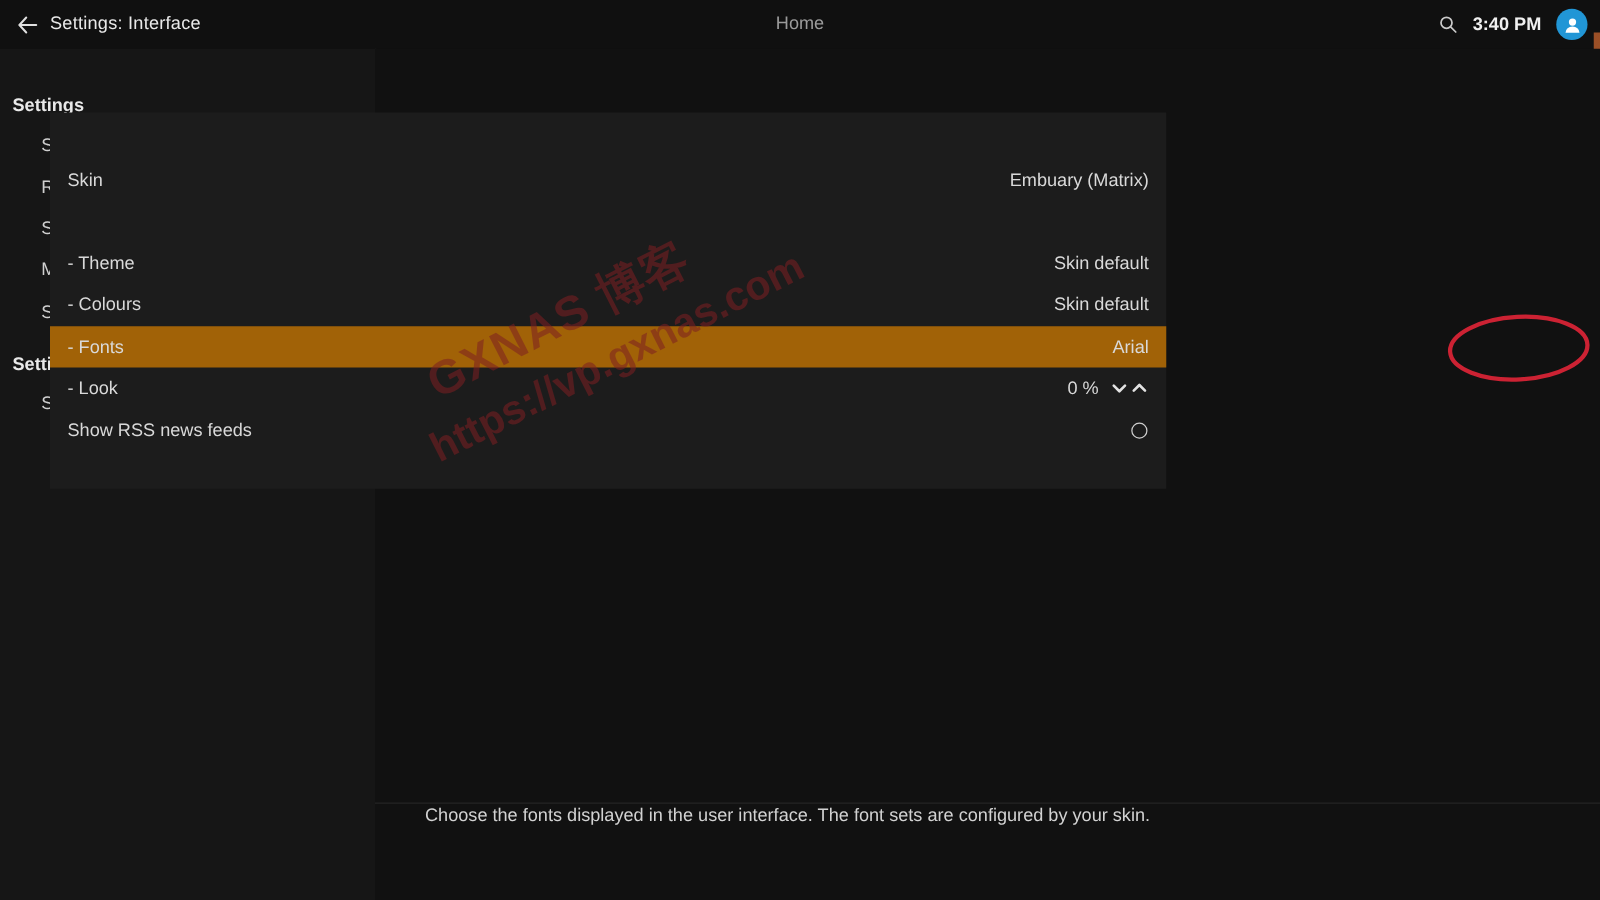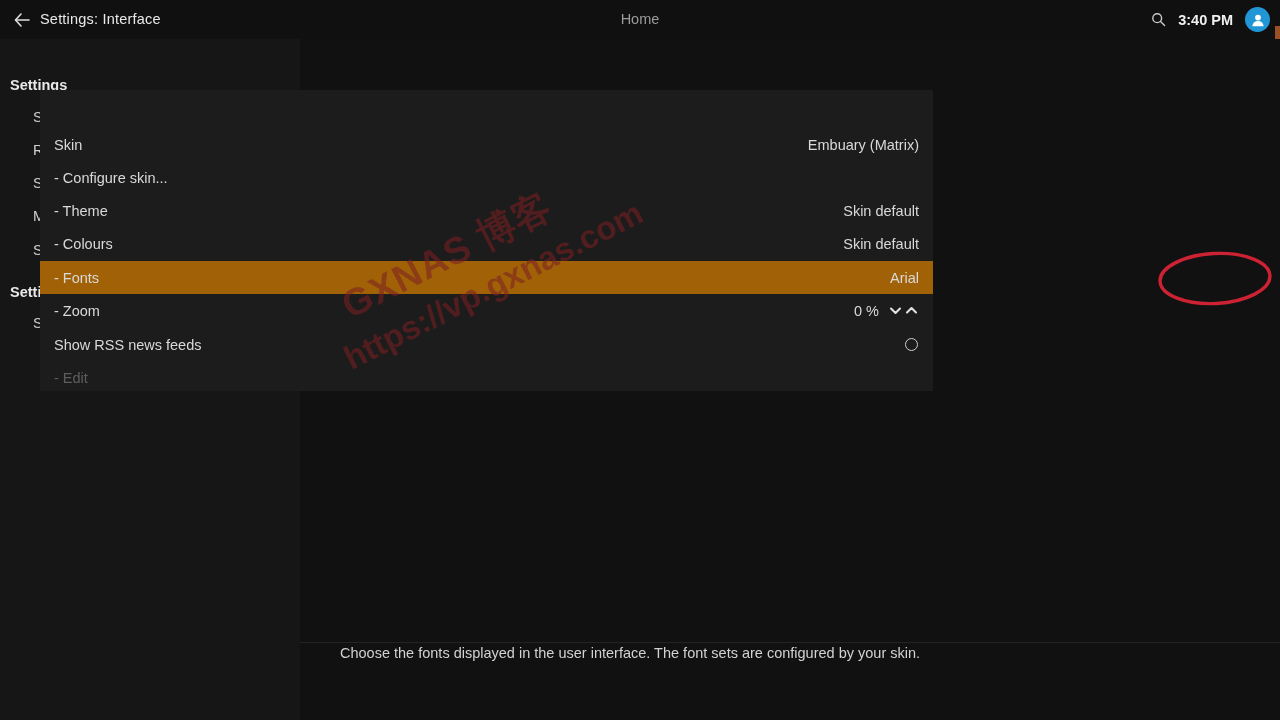--- a/index.html
+++ b/index.html
@@ -297,62 +297,56 @@
 
 <div class="section-title">Look and feel</div>
 
 <div class="list-panel">
 
   <div class="row" style="top:38px">
     <span class="row-label">Skin</span>
     <span class="row-value">Embuary (Matrix)</span>
   </div>
 
-  <div class="row" style="top:71px">
-    <span class="row-label">- Configure skin...</span>
-  </div>
 
   <div class="row" style="top:104px">
     <span class="row-label">- Theme</span>
     <span class="row-value">Skin default</span>
   </div>
 
   <div class="row" style="top:137px">
     <span class="row-label">- Colours</span>
     <span class="row-value">Skin default</span>
   </div>
 
   <div class="row selected" style="top:171px">
     <span class="row-label">- Fonts</span>
     <span class="row-value">Arial</span>
   </div>
 
   <div class="row" style="top:204px">
-    <span class="row-label">- Zoom</span>
+    <span class="row-label">- Look</span>
     <span class="row-value spin">
       <span>0 %</span>
       <span class="spin-arrows">
         <svg width="15" height="15" viewBox="0 0 15 15">
           <path d="M3 5.5 L7.5 10 L12 5.5" fill="none" stroke="#e2e2e2" stroke-width="2.1" stroke-linecap="round" stroke-linejoin="round"></path>
         </svg>
         <svg width="15" height="15" viewBox="0 0 15 15">
           <path d="M3 9.5 L7.5 5 L12 9.5" fill="none" stroke="#e2e2e2" stroke-width="2.1" stroke-linecap="round" stroke-linejoin="round"></path>
         </svg>
       </span>
     </span>
   </div>
 
   <div class="row" style="top:238px">
     <span class="row-label">Show RSS news feeds</span>
     <span class="radio-off"></span>
   </div>
 
-  <div class="row disabled" style="top:271px">
-    <span class="row-label">- Edit</span>
-  </div>
 
 
 </div>
 
 <div class="watermark">
   <div class="wm-line1">GXNAS 博客</div>
   <div class="wm-line2">https://vp.gxnas.com</div>
 </div>
 
 <div class="annotation">

